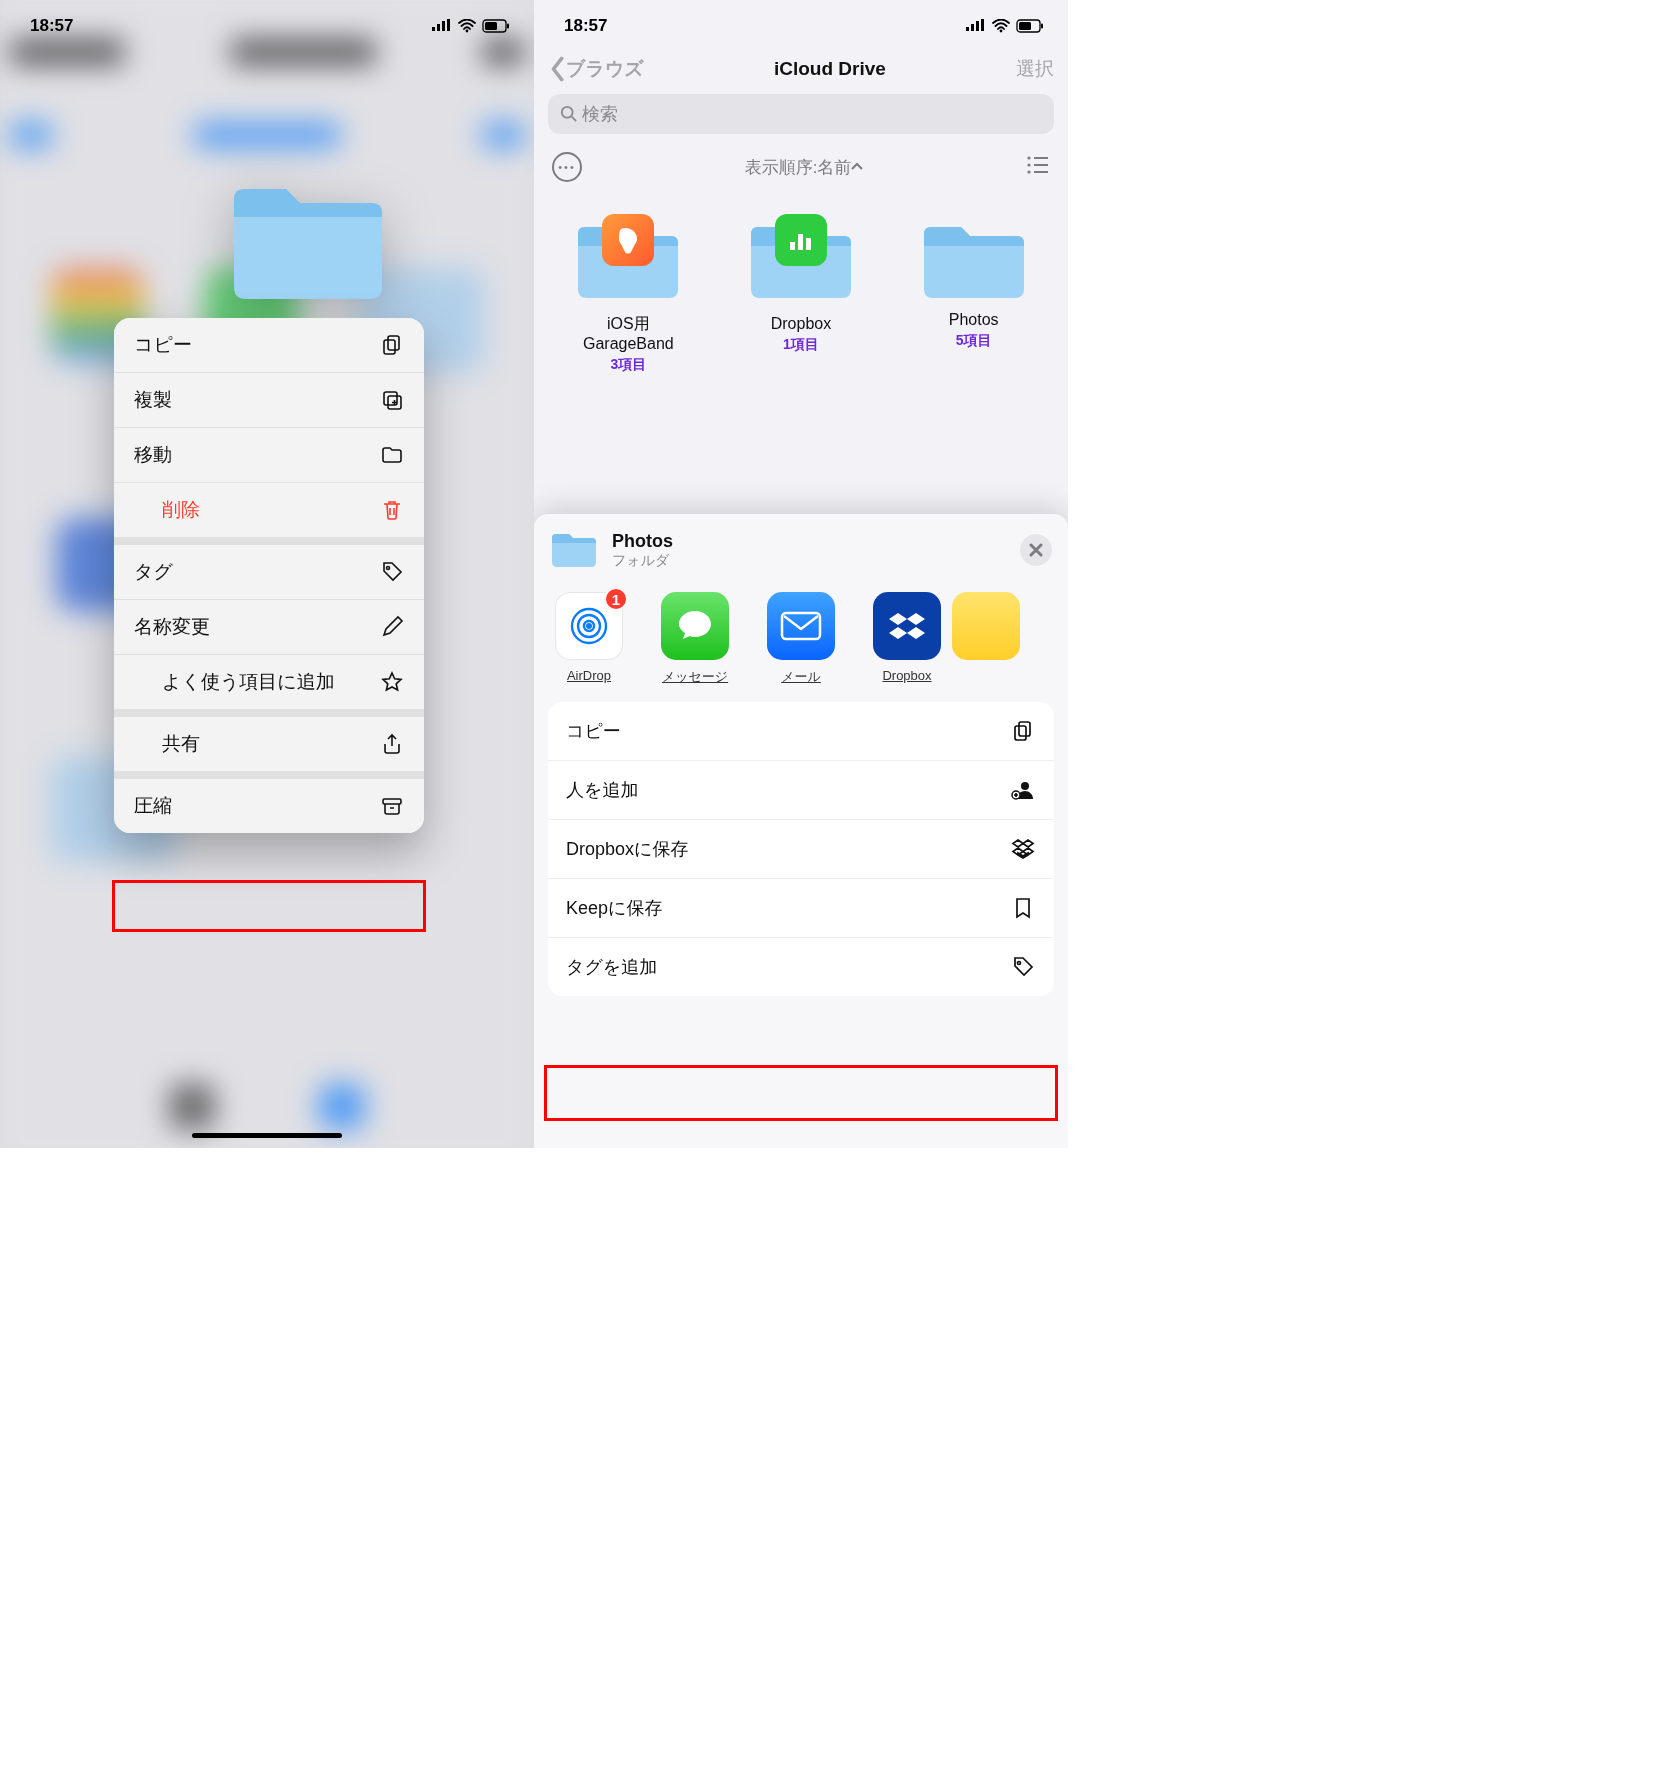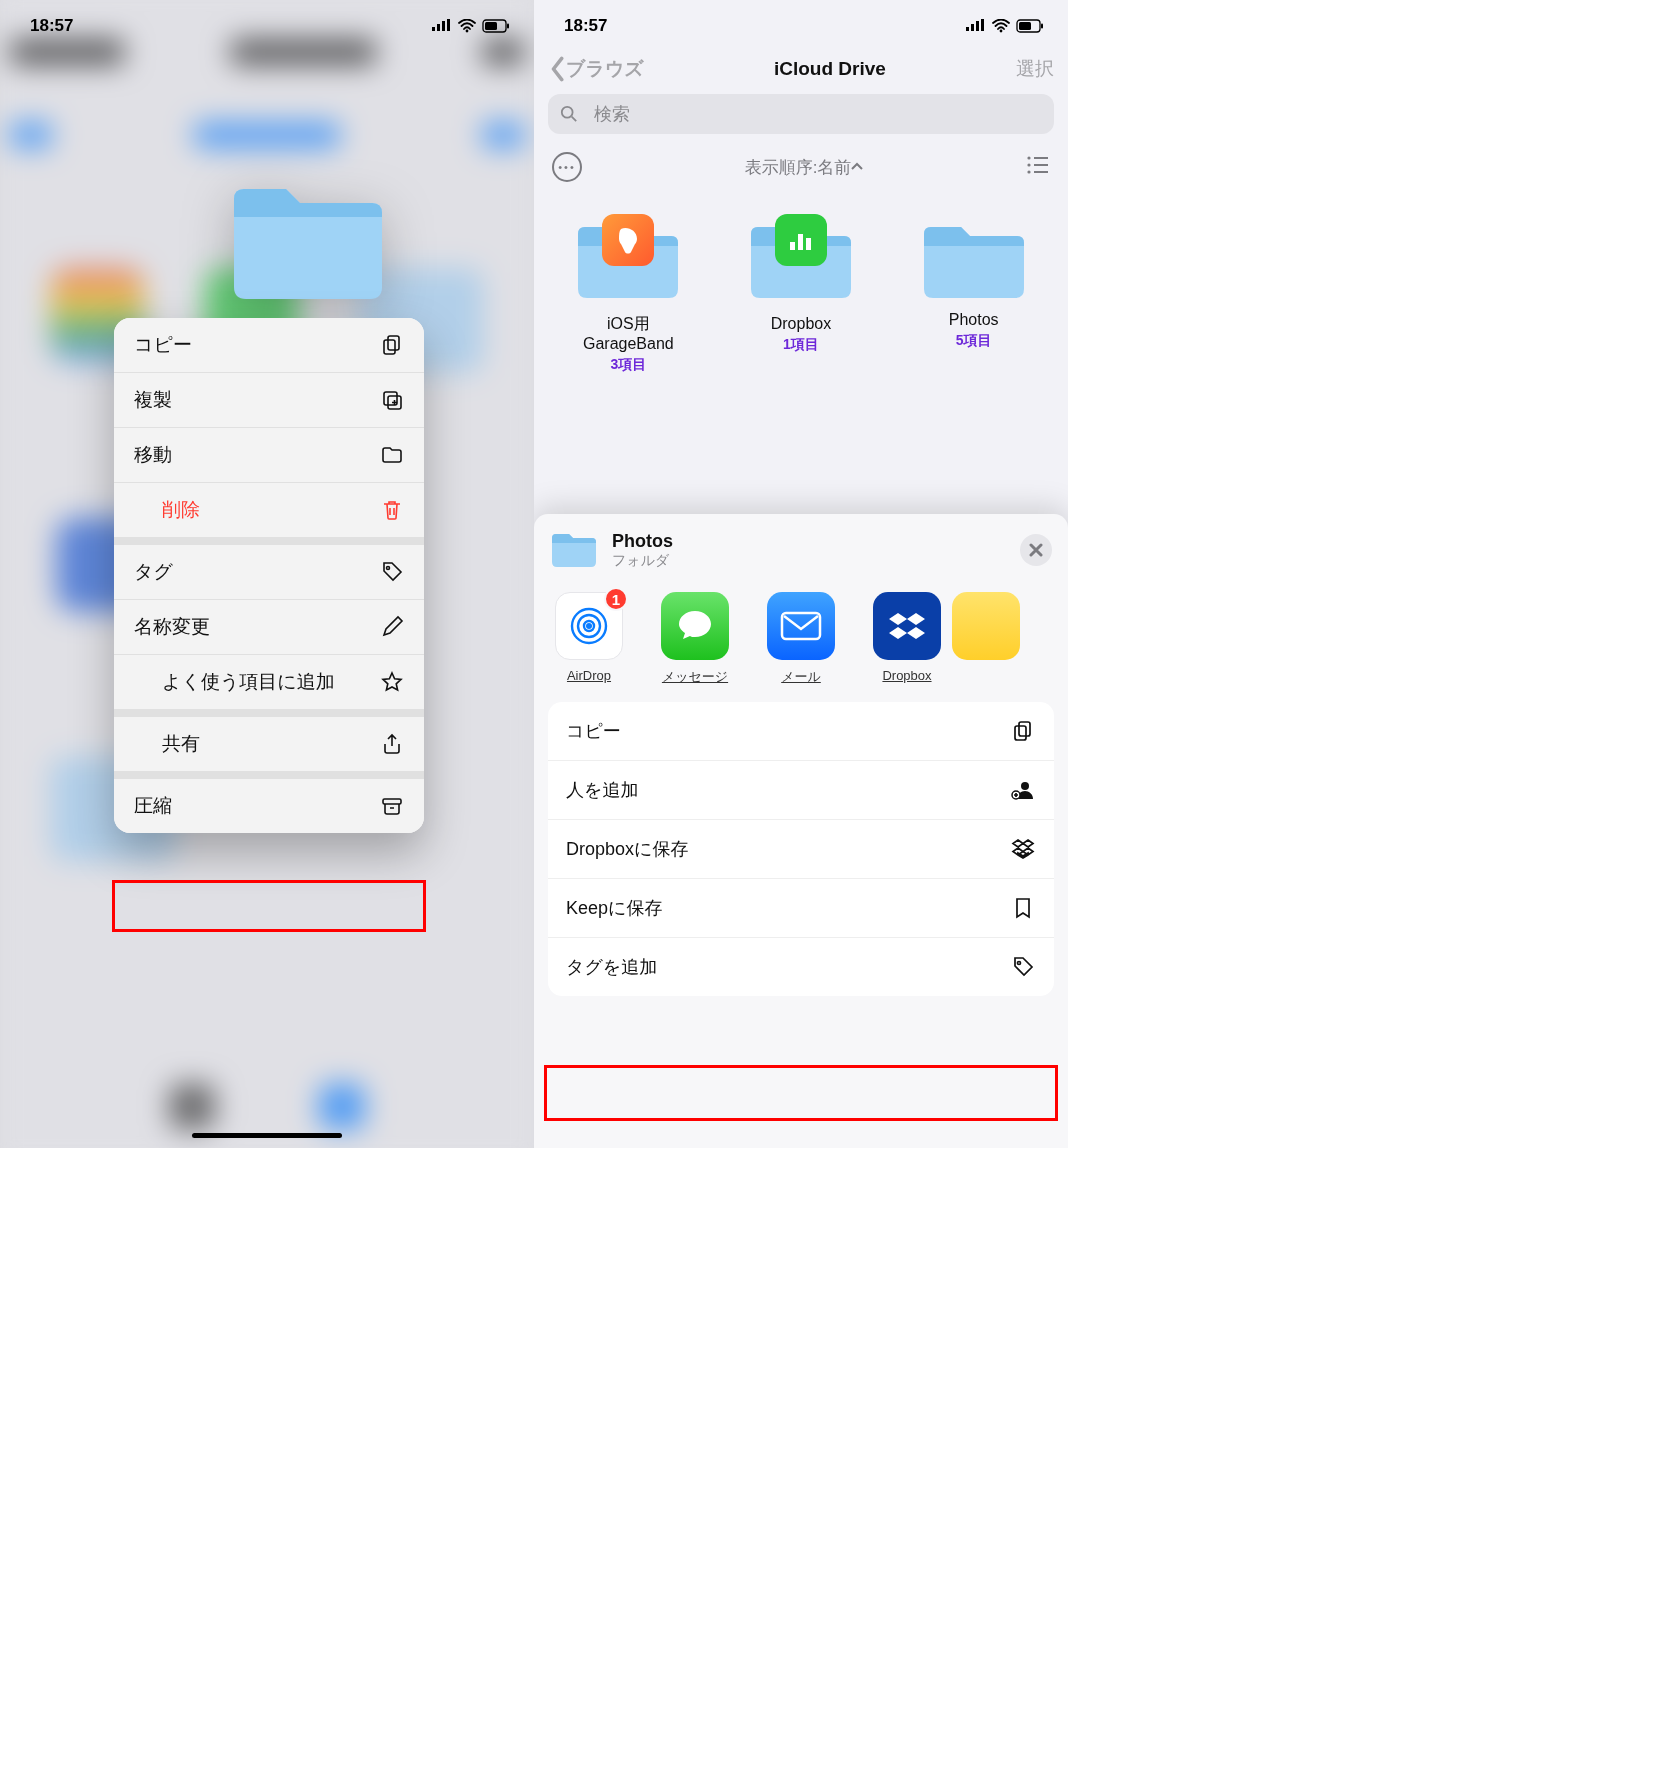--- a/index.html
+++ b/index.html
@@ -87,21 +87,21 @@
   .highlight-red{position:absolute;border:3px solid #ff0000;pointer-events:none;}
   .hl-left{top:880px;left:112px;width:314px;height:52px;}
   .home-indicator{position:absolute;bottom:10px;left:50%;transform:translateX(-50%);width:150px;height:5px;border-radius:3px;background:#000;}
   
   .phone-right { background:#f2f2f7; }
   .nav-bar{display:flex;align-items:center;justify-content:space-between;padding:6px 14px 0;height:44px;}
   .nav-back{display:flex;align-items:center;color:#a5a5a9;font-size:19px;gap:-2px;font-weight:bold;}
   .nav-back svg{width:18px;height:26px;stroke:#a5a5a9;stroke-width:3;fill:none;}
   .nav-title{font-size:19px;font-weight:700;color:#111;}
   .nav-select{color:#a5a5a9;font-size:19px;}
-  .search-bar{margin:6px 14px 0;background:#e3e3e8;border-radius:12px;height:40px;display:flex;align-items:center;padding:0 12px;color:#8a8a8e;font-size:18px;gap:16px;}
+  .search-bar{margin:6px 14px 0;background:#e3e3e8;border-radius:12px;height:40px;display:flex;align-items:center;padding:0 12px;color:#8a8a8e;font-size:18px;gap:4px;}
   .search-bar svg{width:18px;height:18px;stroke:#8a8a8e;stroke-width:2;fill:none;}
   .toolbar{display:flex;align-items:center;justify-content:space-between;padding:18px 18px 10px;color:#7b7b80;font-size:17px;}
   .toolbar-more{width:30px;height:30px;border:2px solid #7b7b80;border-radius:50%;display:flex;align-items:center;justify-content:center;}
   .toolbar-more .dots{font-size:11px;letter-spacing:2px;color:#7b7b80;line-height:0;}
   .toolbar-sort{display:flex;align-items:center;gap:0;}
   .toolbar-sort svg{width:12px;height:10px;stroke:#7b7b80;stroke-width:2;fill:none;}
   .toolbar-view svg{width:24px;height:20px;stroke:#7b7b80;stroke-width:2;fill:none;}
   .grid{display:flex;justify-content:space-around;padding:26px 8px 0;}
   .grid-item{display:flex;flex-direction:column;align-items:center;width:150px;}
   .folder-svg{width:108px;height:84px;}

